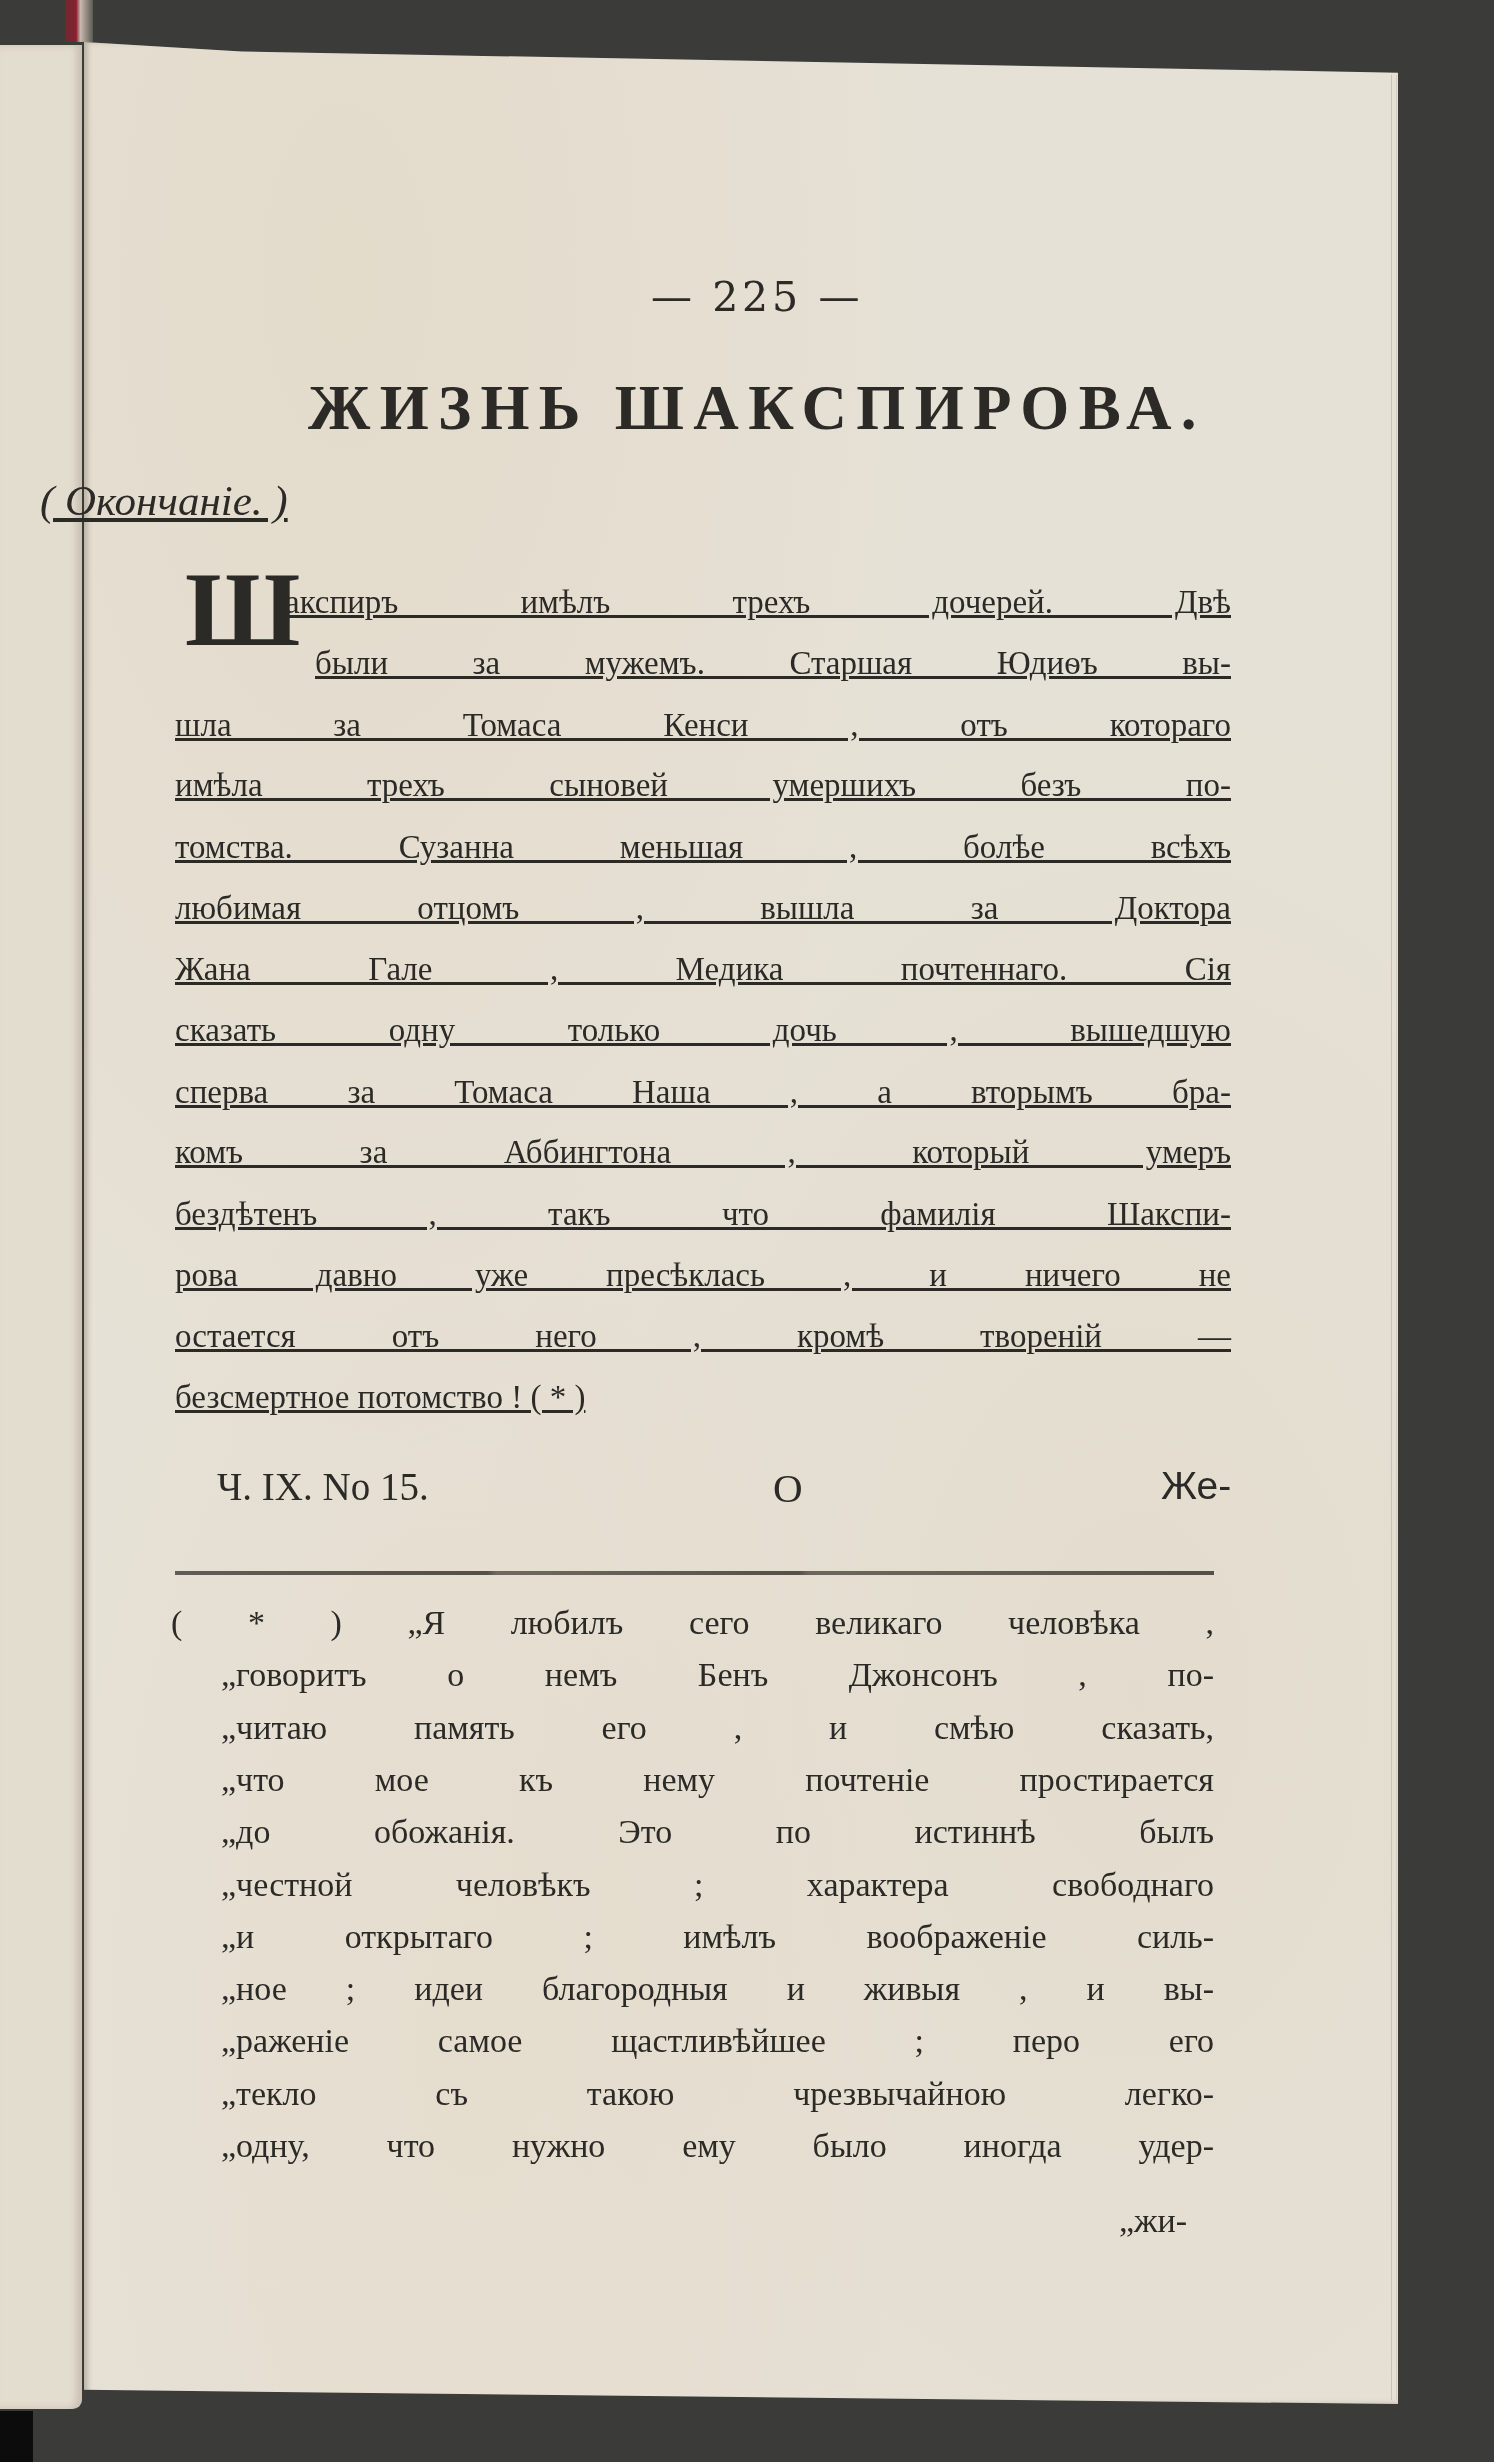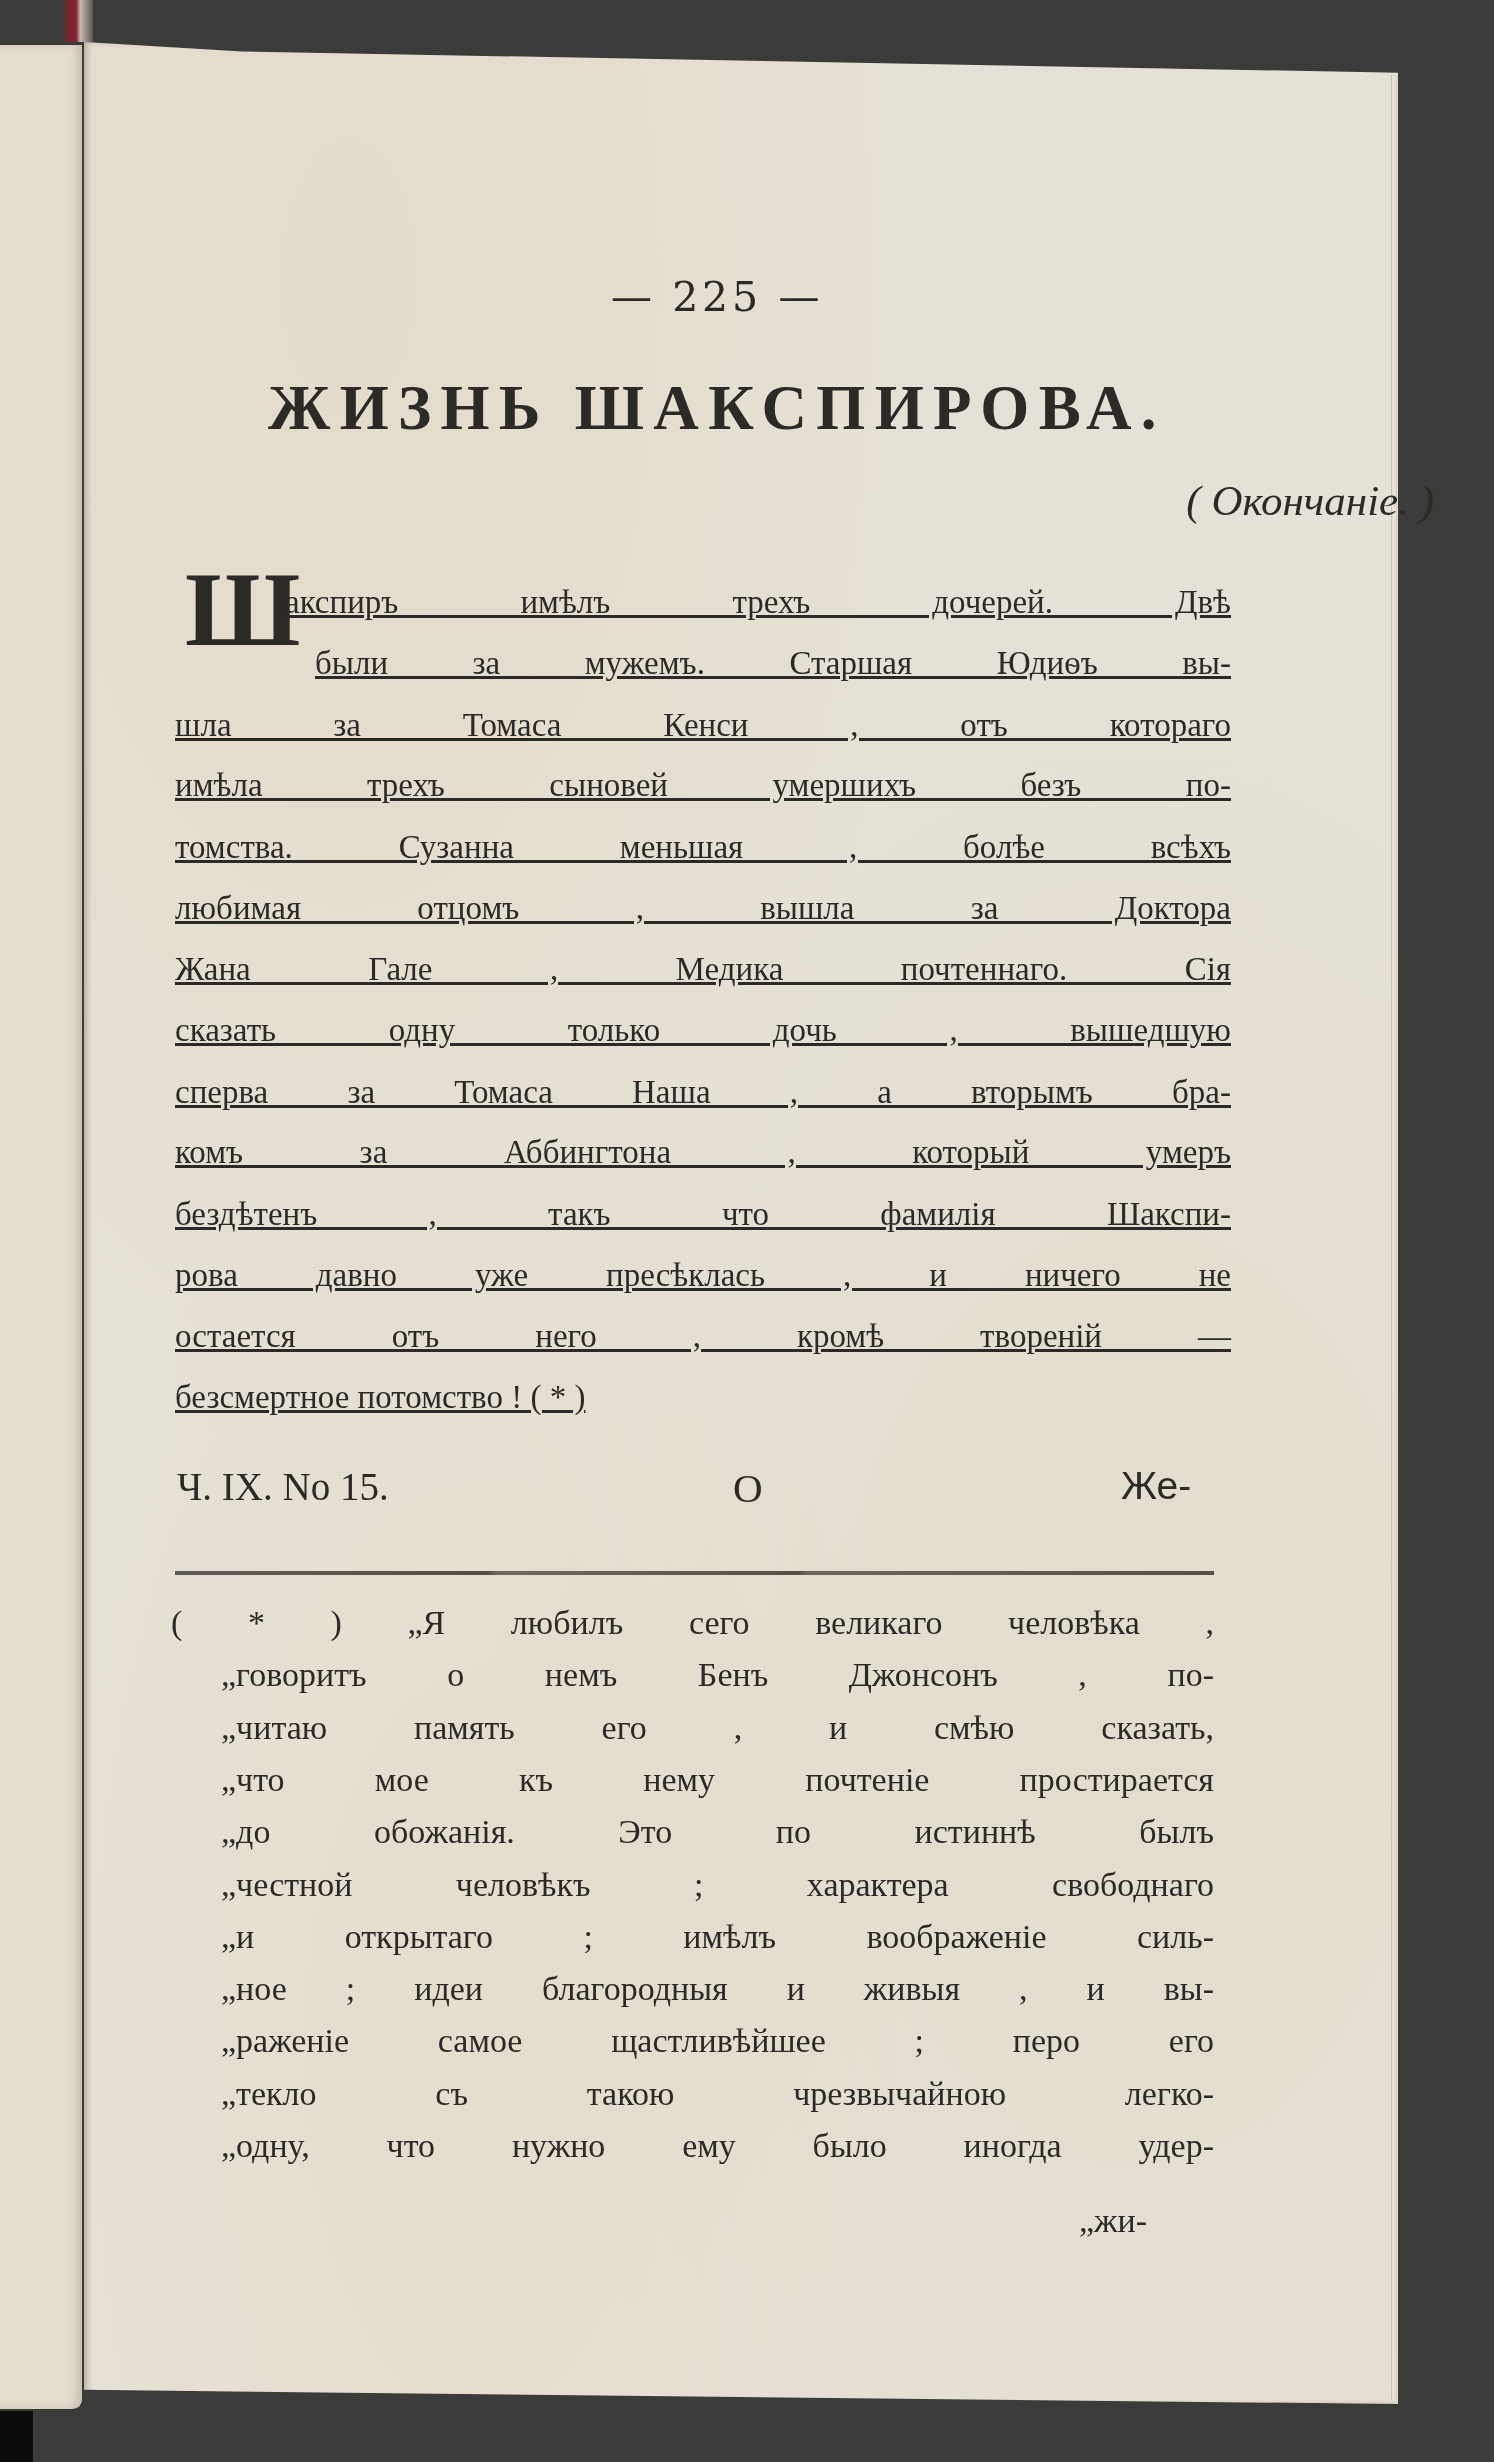--- a/index.html
+++ b/index.html
@@ -29,34 +29,35 @@
       radial-gradient(ellipse at 20% 10%, rgba(215,190,150,0.18), transparent 40%),
       radial-gradient(ellipse at 80% 70%, rgba(210,195,160,0.15), transparent 45%),
       radial-gradient(ellipse at 30% 85%, rgba(225,200,165,0.18), transparent 35%);
     clip-path: polygon(0 0, 12% 0.4%, 100% 1.3%, 100% 100%, 0 99.4%);
     box-shadow: inset 3.7px 0 5.6px rgba(110,100,80,0.35);
   }
   .page-edge {
     position:absolute; left:1391px; top:75px; width:3.7px; height:2325px;
     border-left:0.9px solid #c9c3b5; border-right:0.9px solid #d4cebf;
   }
-  .text { position:absolute; white-space:nowrap; }
+  .text { position:absolute; white-space:nowrap;margin-left:40px; }
   .page-number {
     left:0; width:1434px; top:273px; text-align:center;
     font-size:41px; letter-spacing:3.7px;
   }
   .title {
     left:0; width:1434px; top:372px; text-align:center;
     font-size:63px; letter-spacing:9.3px; font-weight:bold;
     font-family:"Liberation Serif","DejaVu Serif",serif;
   }
   .subtitle {
-    left:0; width:1434px; top:476px; text-align:right;
+    left:0; width:1434px; top:476px; text-align:left;
     font-size:43px; font-style:italic;
     font-family:"Liberation Serif","DejaVu Serif",serif;
+    text-decoration:underline;
   }
   .drop-cap {
     position:absolute; left:185px; top:557px;
     font-size:105px; line-height:1; font-weight:bold;
     font-family:"Liberation Serif","DejaVu Serif",serif;
   }
   .body-line {
     position:absolute; left:175px; width:1056px;
     font-size:33px; line-height:1;
     font-family:"Liberation Serif","DejaVu Serif",serif;

